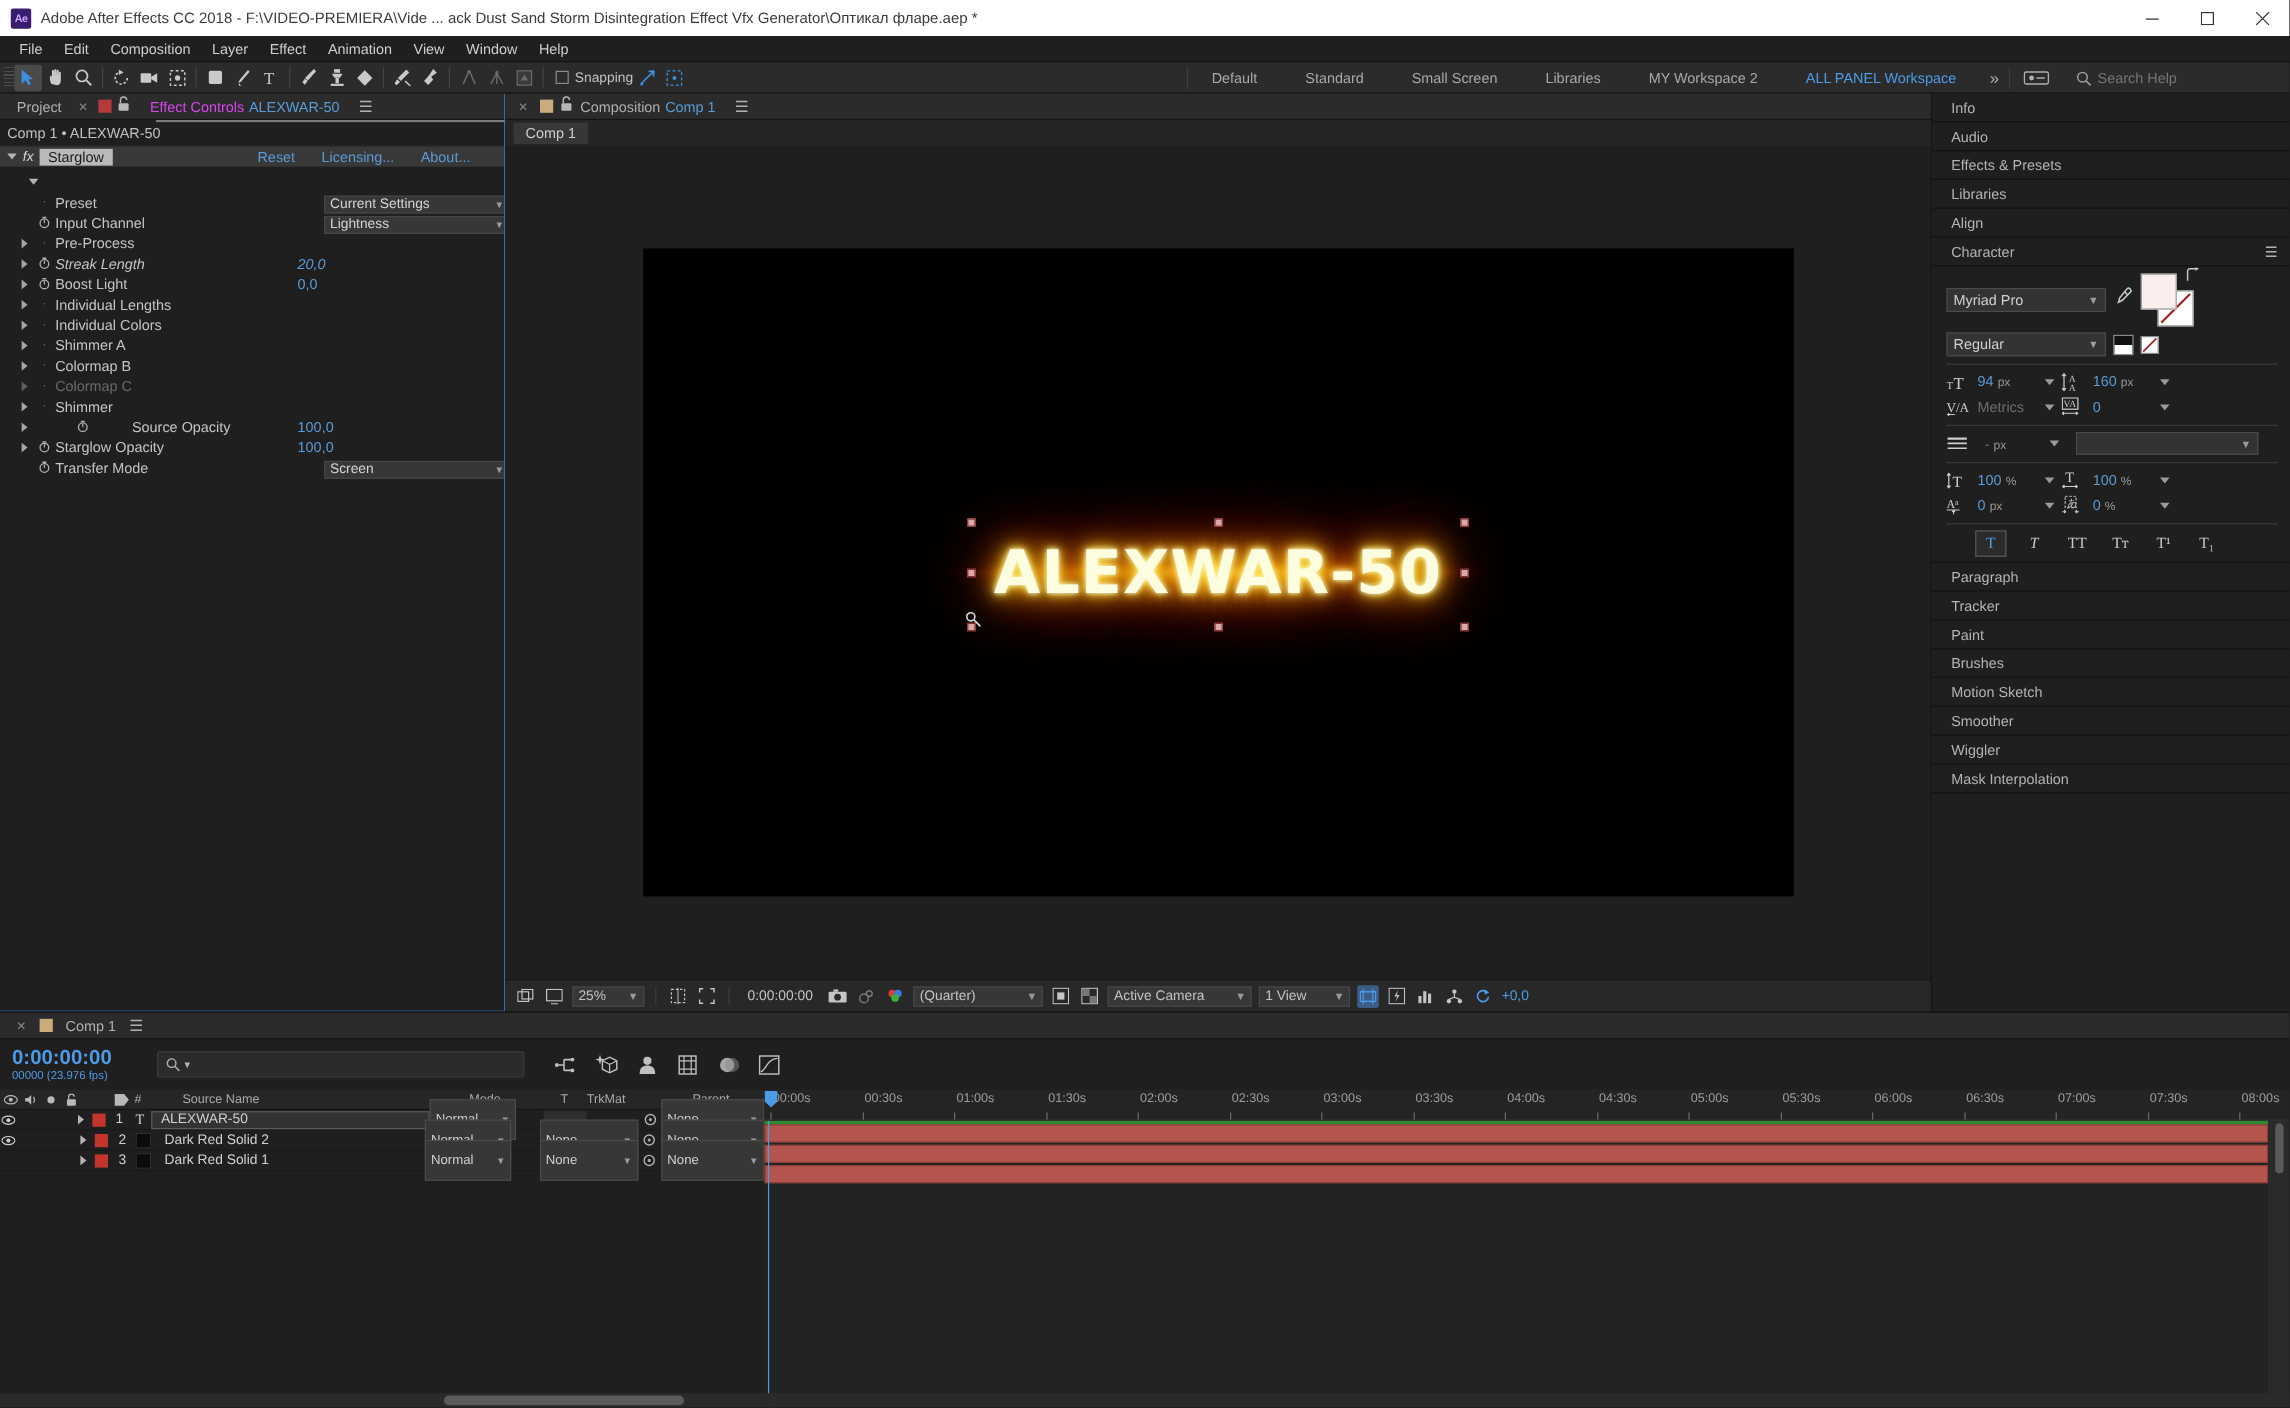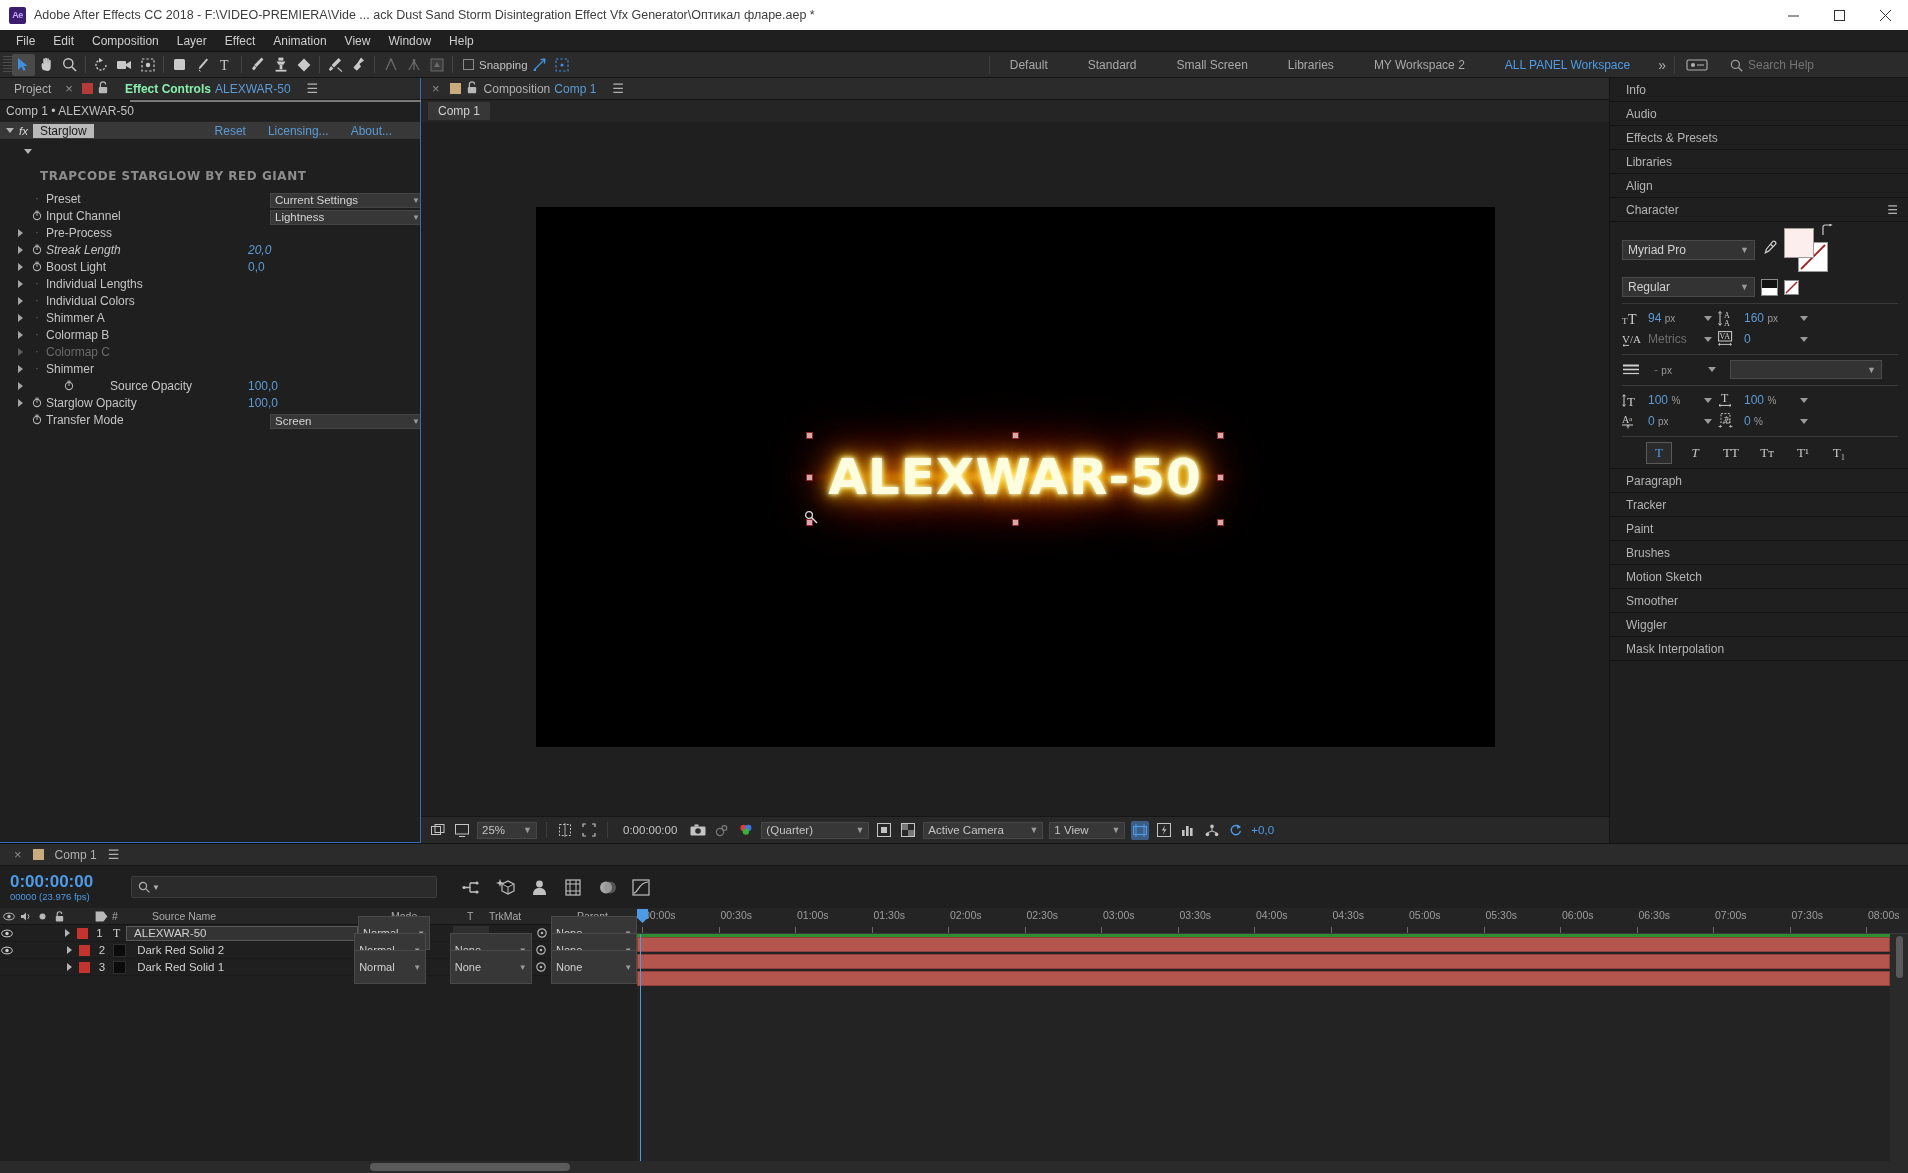--- a/index.html
+++ b/index.html
@@ -64,21 +64,21 @@
 
   
   .left-panel { width: 421px; flex: 0 0 421px; background: #1f1f1f; display: flex; flex-direction: column;
     border: 1px solid #2e6fb5; border-top: none; border-left: none; }
   .panel-tabs { height: 22px; display: flex; align-items: center; background: #2b2b2b;
     border-bottom: 1px solid #151515; }
   .ptab { font-size: 12px; color: #b0b0b0; padding: 0 10px; line-height: 22px; }
   .ptab.proj { padding-left: 14px; }
   .ptab-close { font-size: 13px; color: #8c8c8c; padding: 0 4px; }
   .red-chip { width: 11px; height: 11px; background: #b53a3a; margin: 0 5px; }
-  .ptab.active { color: #86efac; font-weight: bold; }
+  .ptab.active { color: #d946ef; }
   .ptab-val { color: #5b9bd5; }
   .ptab-menu { margin-left: 6px; color: #b0b0b0; font-size: 13px; }
   .tab-underline { height: 2px; background: #7a7a7a; }
 
   .ec-breadcrumb { height: 19px; font-size: 12px; color: #c0c0c0; padding: 2px 0 0 6px; background:#1f1f1f; }
   .fx-row { height: 18px; background: #383838; display: flex; align-items: center;
     padding-left: 6px; gap: 5px; border-top: 1px solid #222; }
   .tri { width: 0; height: 0; border-left: 5px solid #b4b4b4; border-top: 4px solid transparent;
     border-bottom: 4px solid transparent; }
   .tri.down { border-left: 4px solid transparent; border-right: 4px solid transparent;
@@ -451,23 +451,20 @@
           <div class="fx-link">Reset</div>
           <div class="fx-link">Licensing...</div>
           <div class="fx-link">About...</div>
         </div>
       </div>
 
       <div class="ec-body">
         <div class="ec-subrow">
           <div class="tri down"></div>
         </div>
-        <div class="brand-row">
-          <div class="brand-txt">TRAPCODE STARGLOW BY RED GIANT</div>
-        </div>
         <div id="param-rows">
             <div class="prow">
               <div class="prow-rel" style="display: flex; align-items: center;">
                 <div class="arrow"></div>
                 <div class="stopwatch">
                   <span style="color:#6f6f6f;font-size:10px;">·</span>
                 </div>
                 <span class="pname">Preset</span>
                 <div class="pselect">
                   <span>Current Settings</span>

